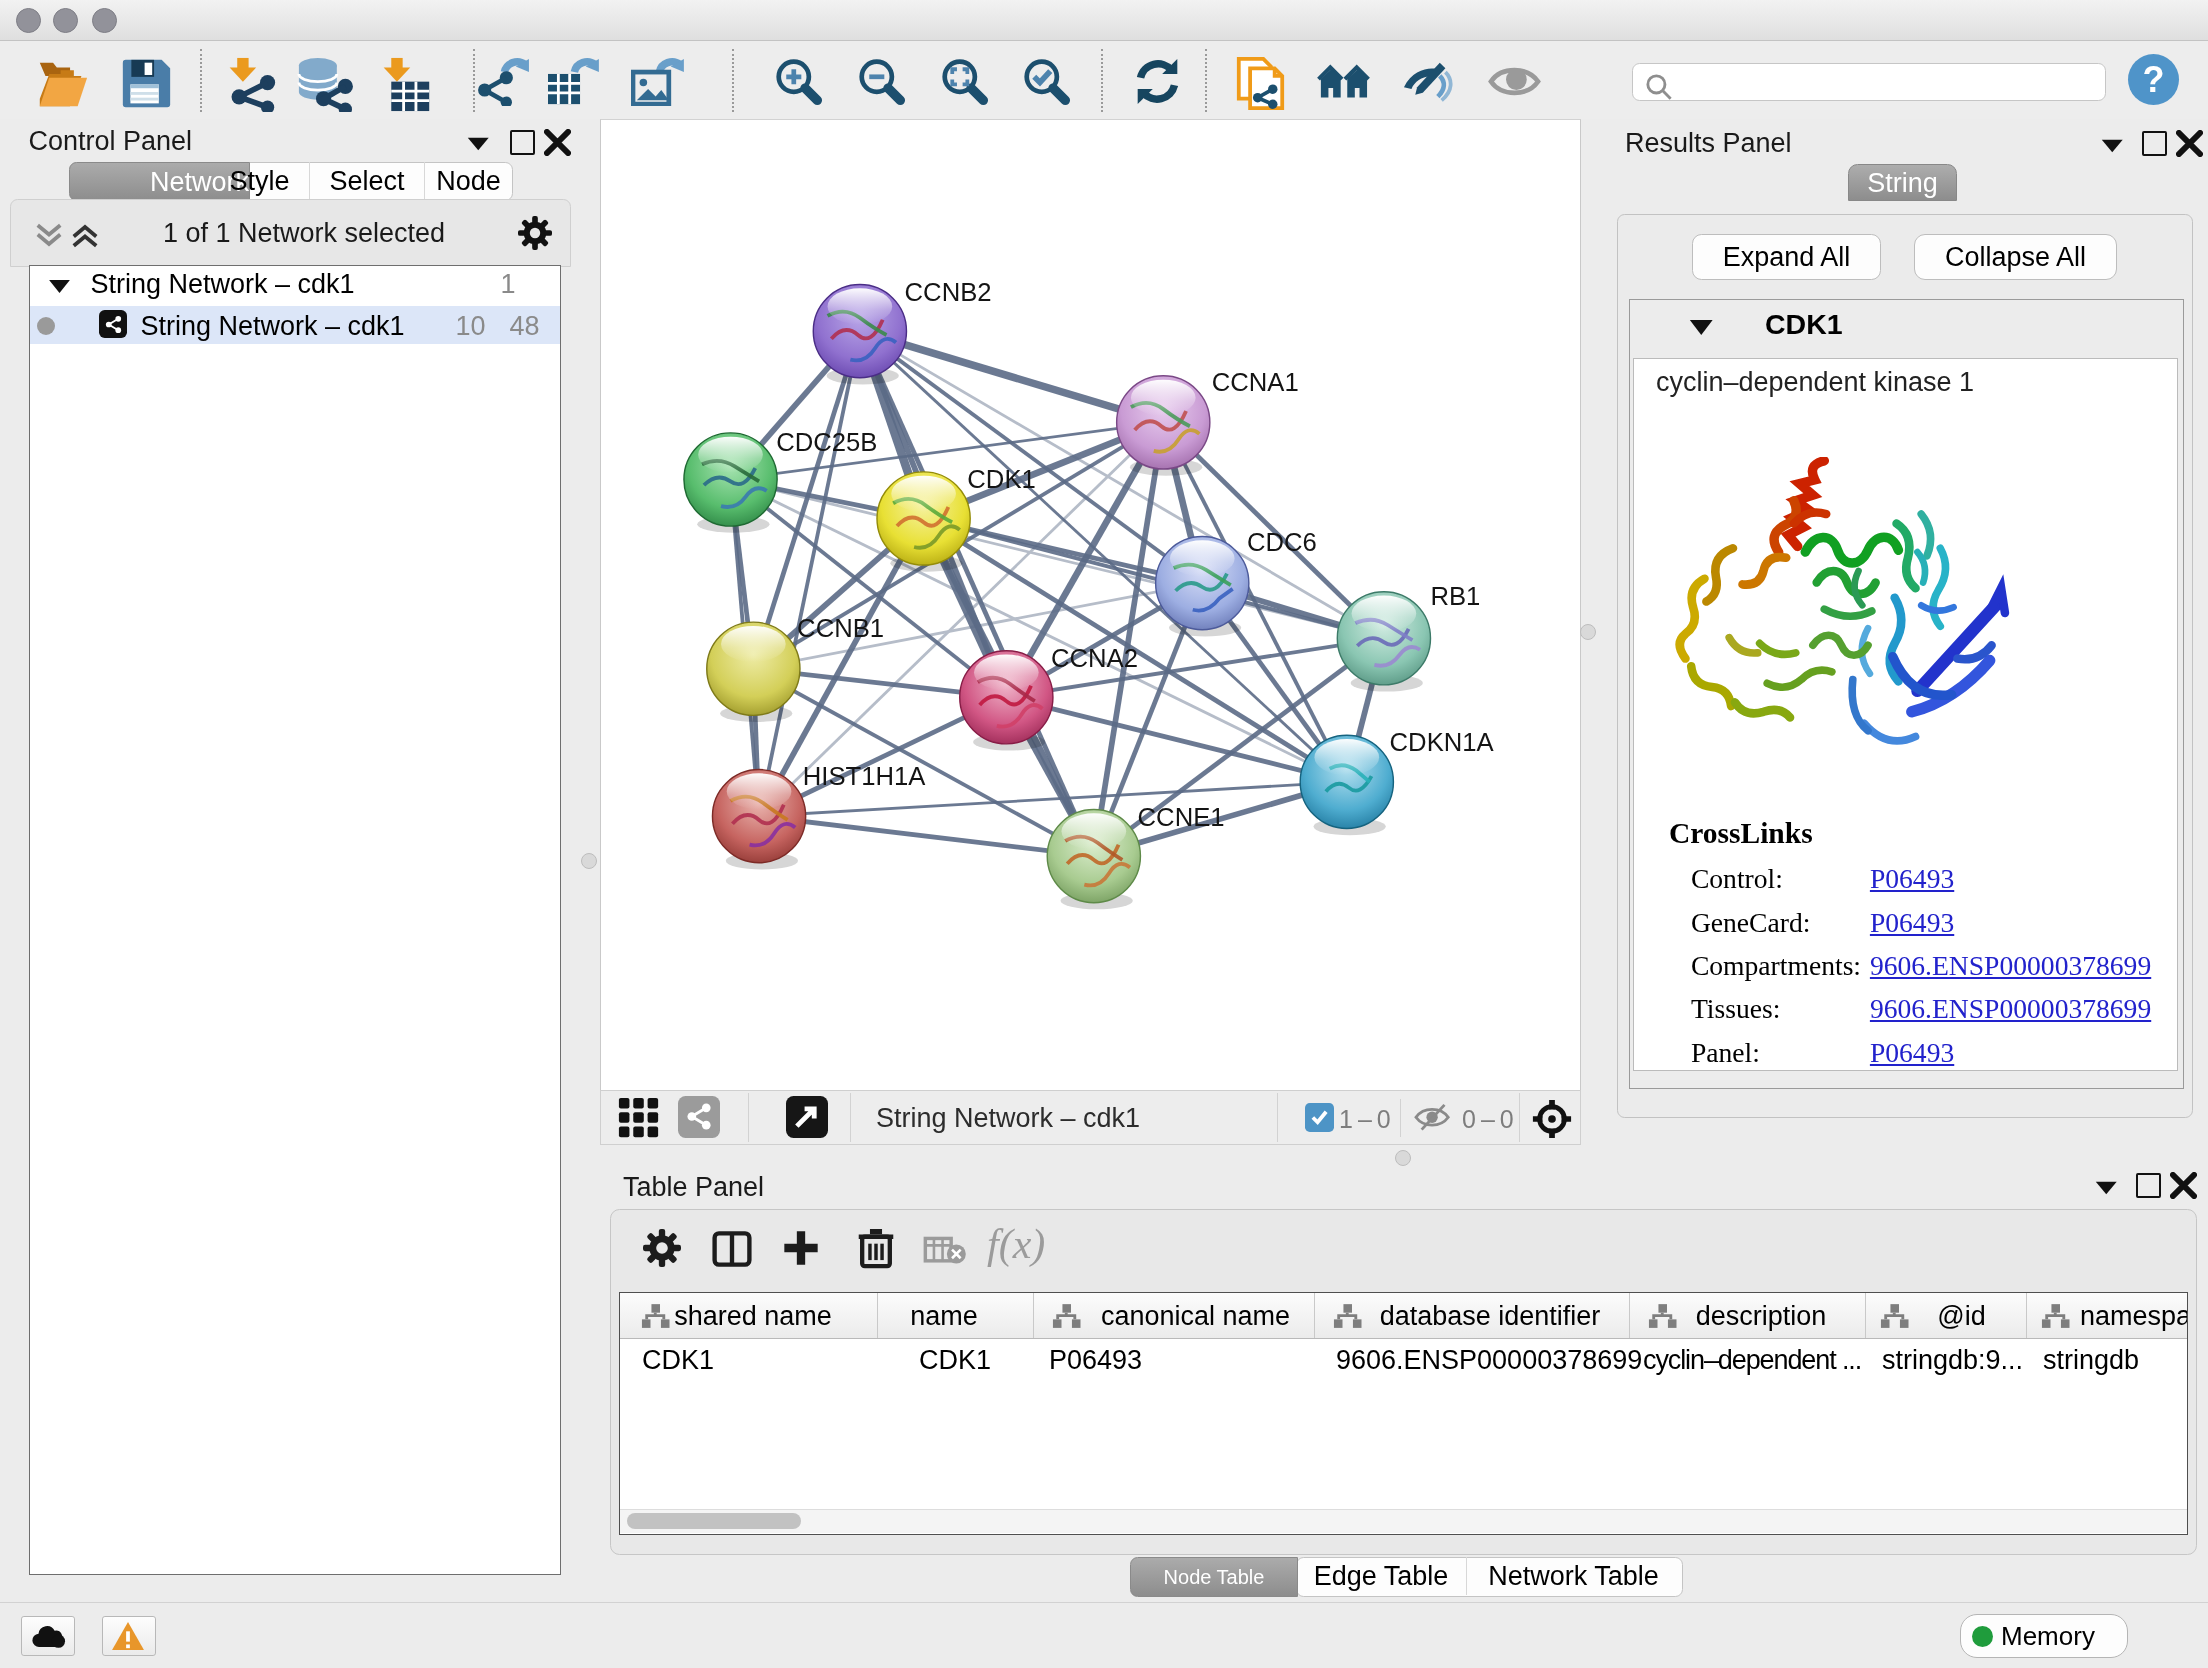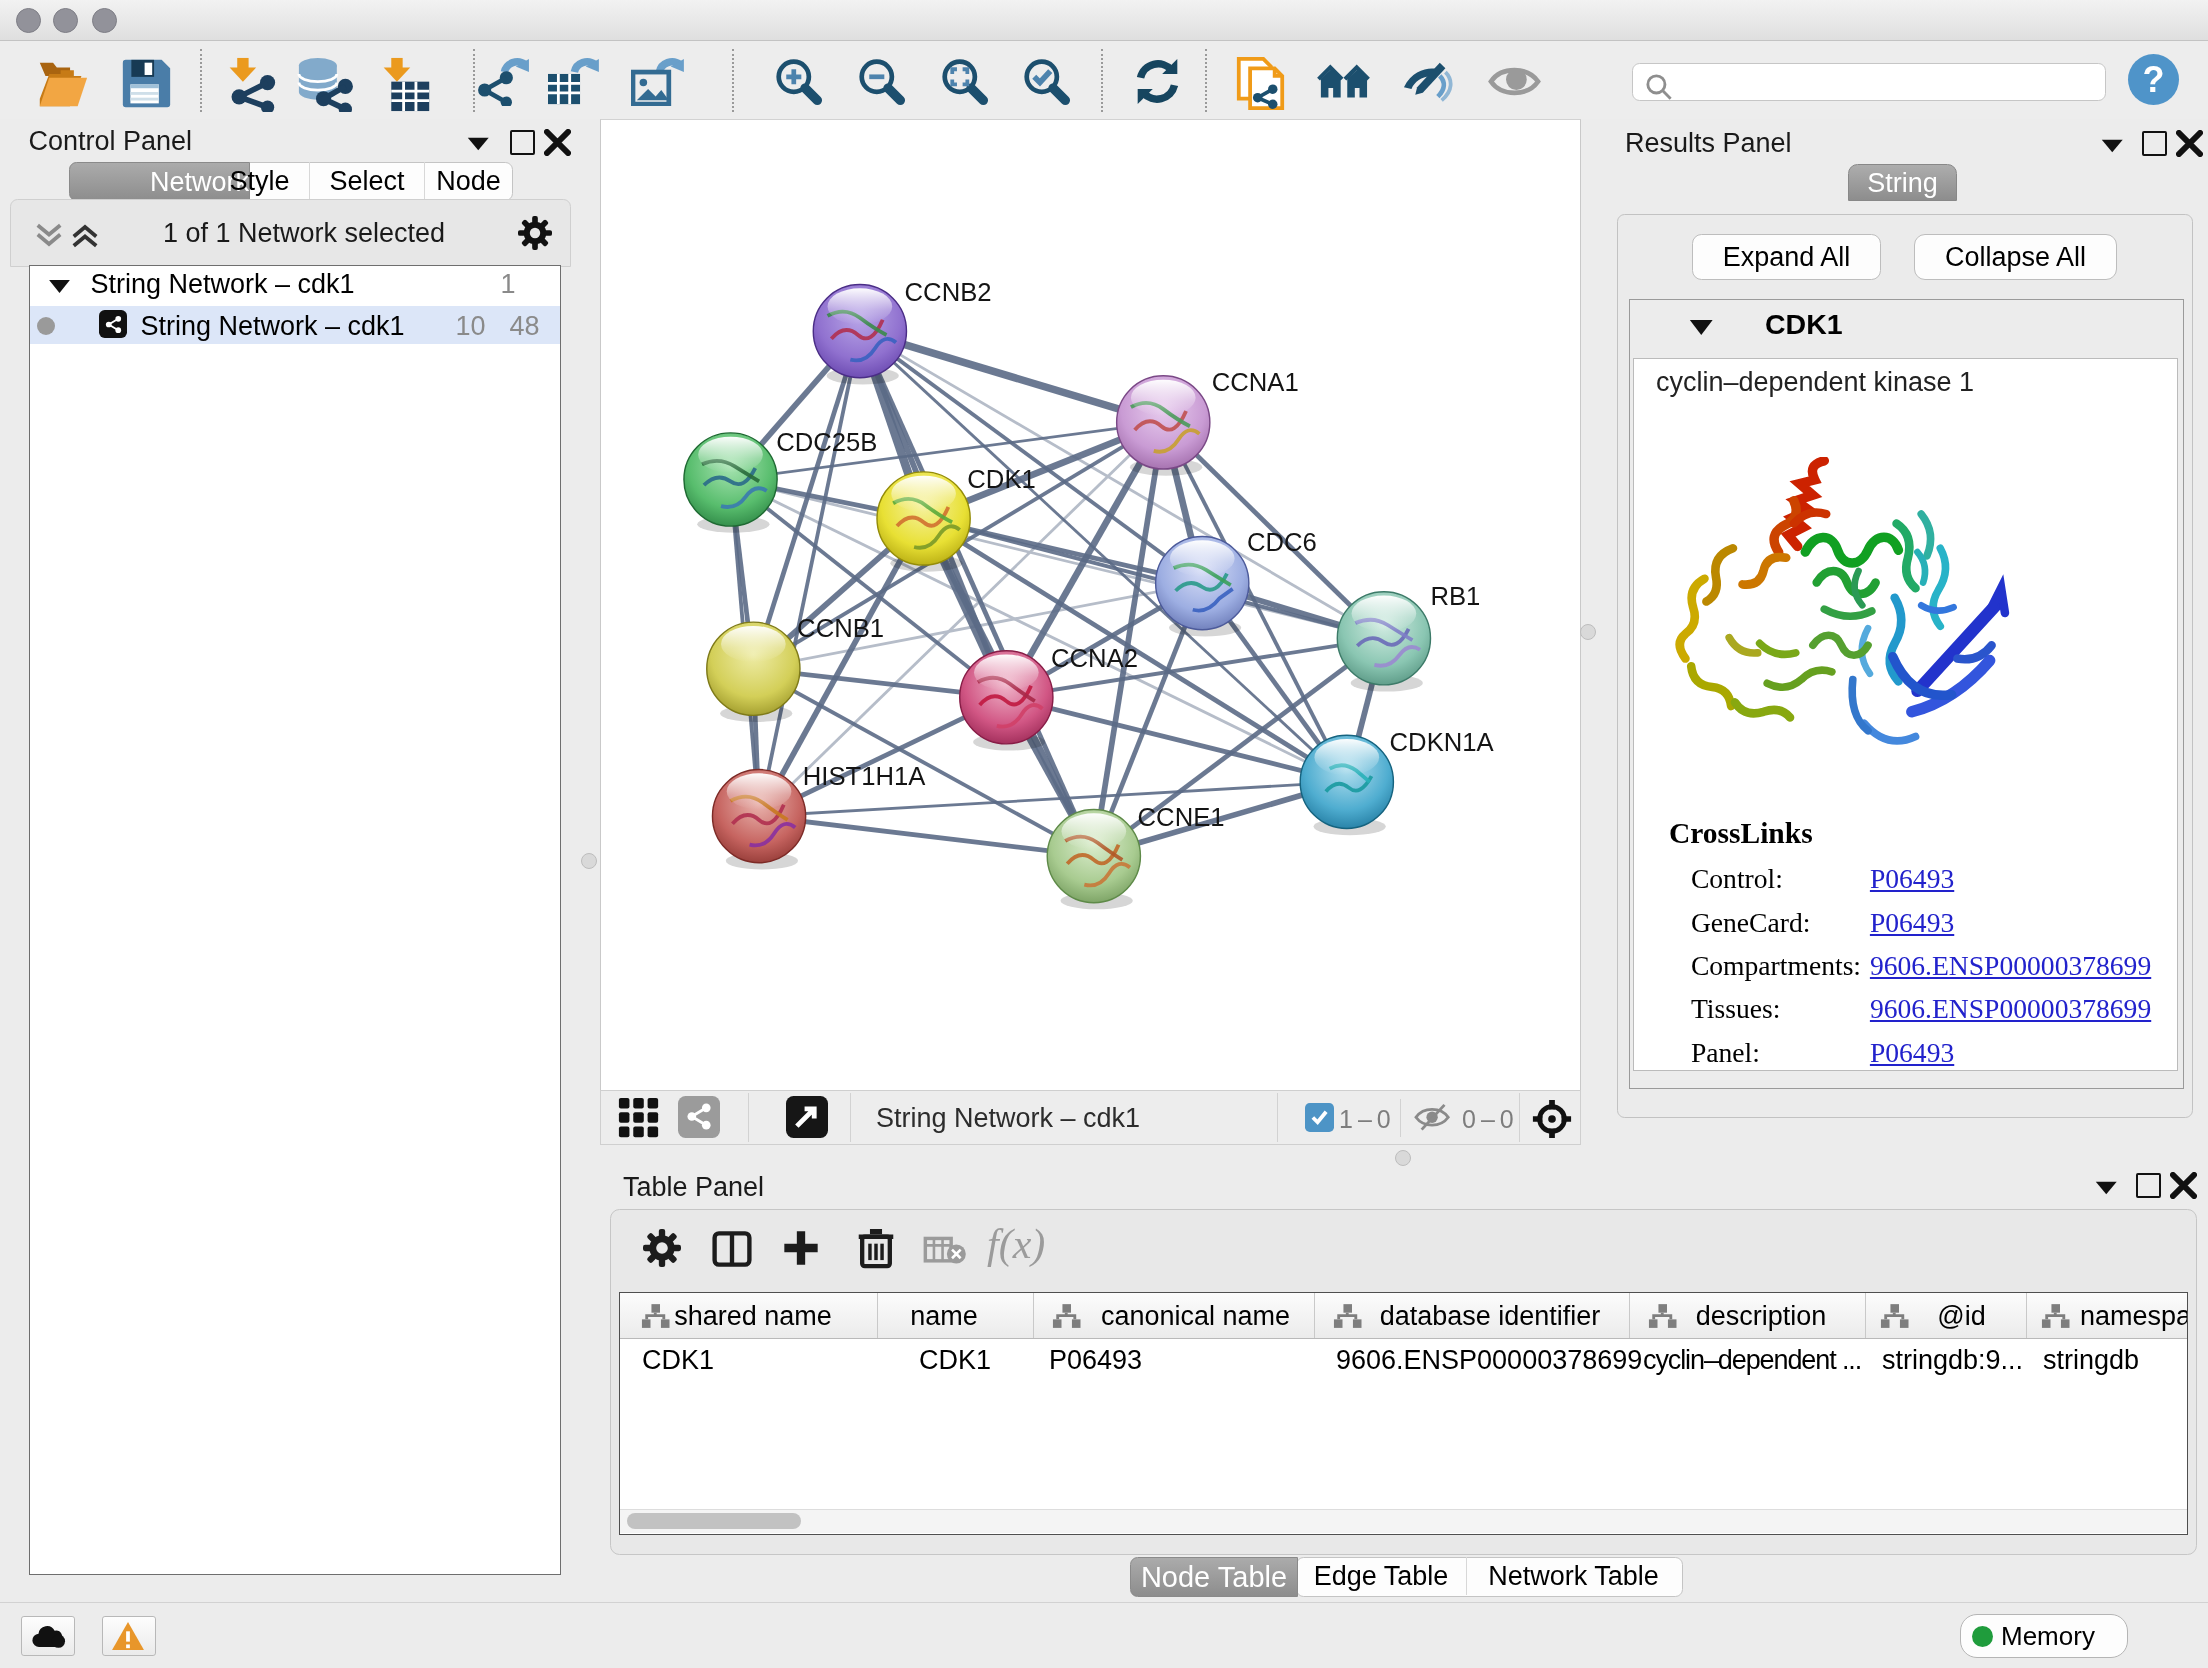--- a/index.html
+++ b/index.html
@@ -728,21 +728,21 @@
       <div class="abs" style="left:716px;top:52px;font-size:27px;">9606.ENSP00000378699</div>
       <div class="abs" style="left:1023px;top:52px;font-size:27px;letter-spacing:-1.1px;">cyclin–dependent ...</div>
       <div class="abs" style="left:1262px;top:52px;font-size:27px;">stringdb:9...</div>
       <div class="abs" style="left:1423px;top:52px;font-size:27px;">stringdb</div>
 
       <div class="abs" style="left:0px;top:216px;width:1567px;height:23px;background:#f4f4f4;border-top:1px solid #ddd;"></div>
       <div class="abs" style="left:6.7px;top:220px;width:174px;height:16px;background:#c2c2c2;border-radius:8.6px;"></div>
     </div>
 
     <div class="abs" style="left:716px;top:400px;width:385px;height:38px;background:#fdfdfd;border:1px solid #c4c4c4;border-radius:7.6px;"></div>
-    <div class="abs" style="left:550px;top:400px;width:166px;height:38px;background:linear-gradient(#ababab,#8d8d8d);border:1px solid #8a8a8a;border-radius:7.6px 0 0 7.6px;color:#fff;font-size:29px;text-align:center;line-height:39px;">Node Table</div>
+    <div class="abs" style="left:550px;top:400px;width:166px;height:38px;background:linear-gradient(#ababab,#8d8d8d);border:1px solid #8a8a8a;border-radius:7.6px 0 0 7.6px;color:#fff;font-size:20px;text-align:center;line-height:39px;">Node Table</div>
     <div class="abs" style="left:716px;top:400px;width:170px;height:38px;font-size:27px;text-align:center;line-height:39px;border-right:1px solid #d8d8d8;">Edge Table</div>
     <div class="abs" style="left:886px;top:400px;width:215px;height:38px;font-size:27px;text-align:center;line-height:39px;">Network Table</div>
   </div>
 
   <div class="abs" id="statusbar">
     <div class="abs statbtn" style="left:21px;"></div>
     <svg class="abs" style="left:30px;top:21px" width="36" height="25" viewBox="0 0 38 26">
       <path d="M10,24 a7,7 0 0 1 -1,-14 a9,9 0 0 1 17,-3 a6.5,6.5 0 0 1 6,11 l1,6 z" fill="#111"></path>
       <circle cx="30" cy="18" r="7" fill="#111"></circle>
     </svg>

